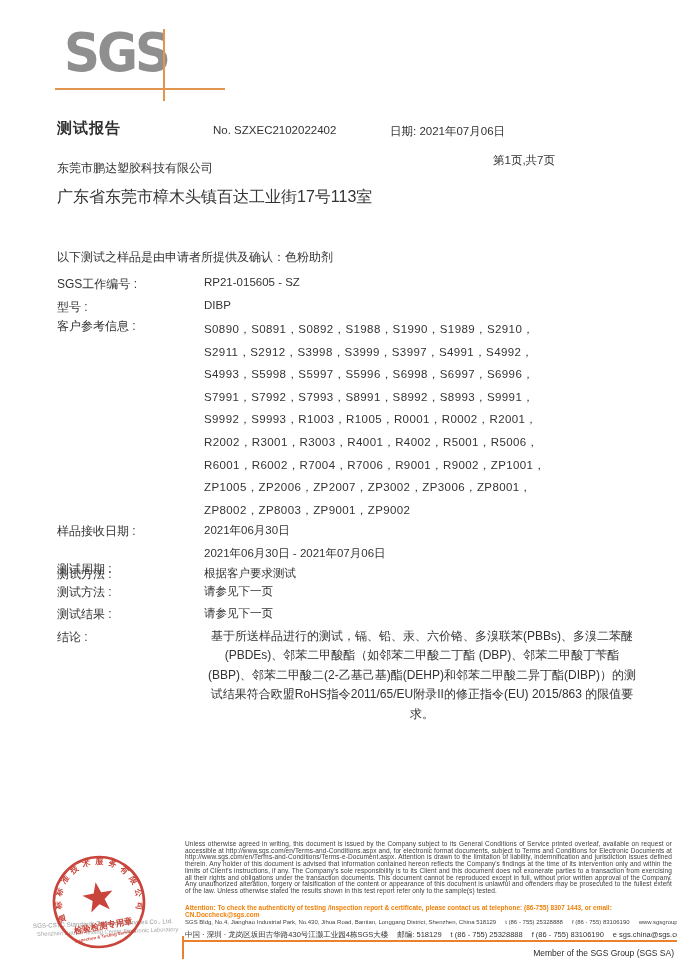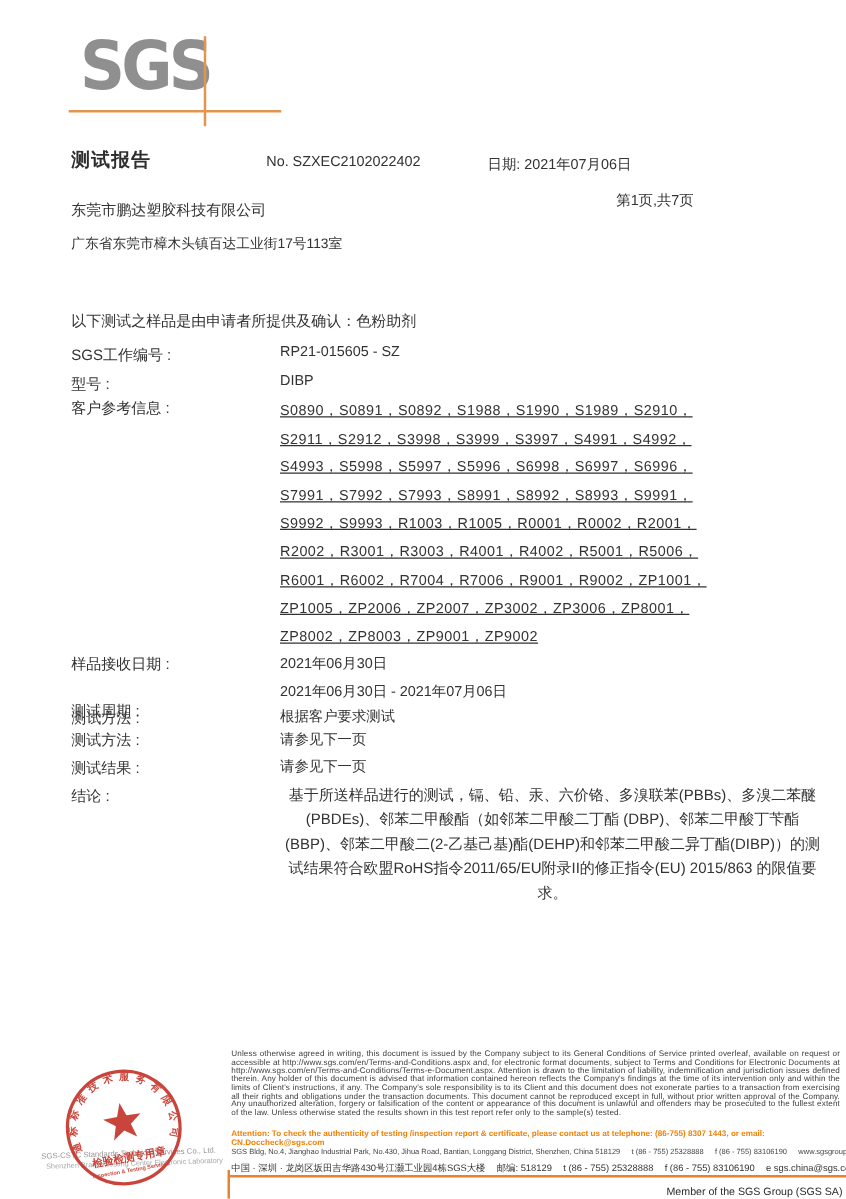--- a/index.html
+++ b/index.html
@@ -14,26 +14,26 @@
     letter-spacing:-3px;line-height:1;font-family:"DejaVu Sans","Liberation Sans",sans-serif;
     transform:scaleY(1.08);transform-origin:top left;}
   .logo-hline{left:55px;top:88px;width:170px;height:2px;background:#e2954e;}
   .logo-vline{left:163px;top:29px;width:2px;height:72px;background:#e2954e;}
   .doc-title{left:57px;top:119px;font-size:15px;font-weight:bold;color:#2e2e2e;letter-spacing:1px;}
   .report-no{left:213px;top:124px;font-size:11.5px;color:#333;}
   .report-date{left:368px;top:124px;font-size:11.5px;color:#333;margin-left:22px;}
   .report-page{left:493px;top:124px;font-size:11.5px;color:#333;margin-top:29px;}
   
   .app-name{left:57px;top:160px;font-size:12px;}
-  .app-addr{left:57px;top:187px;font-size:11px;}
+  .app-addr{left:57px;top:187px;font-size:16px;}
   .statement{left:57px;top:249px;font-size:12px;}
   
   .lbl{left:57px;font-size:12px;color:#333;}
-  .val{left:204px;font-size:11.5px;color:#333;margin-left:20px;}
-  .pre{white-space:pre-line;text-decoration:underline;}
+  .val{left:204px;font-size:11.5px;color:#333;}
+  .pre{white-space:pre-line;}
   .codes{line-height:22.6px;letter-spacing:0.4px;}
   .conclusion{width:436px;line-height:19.4px;font-size:12px;text-align:center;}
   
   .legal{left:185px;top:841px;width:487px;font-size:6.5px;line-height:6.7px;
     text-align:justify;color:#3c3c3c;letter-spacing:0.1px;}
   .attention{left:185px;top:905px;width:487px;font-size:6.5px;line-height:6.9px;
     font-weight:bold;color:#ef8109;}
   .addr-row1{left:185px;top:919px;width:490px;font-size:6px;color:#444;display:flex;gap:9px;align-items:baseline;white-space:nowrap;}
   .addr-row2{left:185px;top:930px;width:490px;font-size:7.5px;color:#333;display:flex;gap:9px;align-items:baseline;white-space:nowrap;}
   .addr-row1 span,.addr-row2 span{flex:none;}

